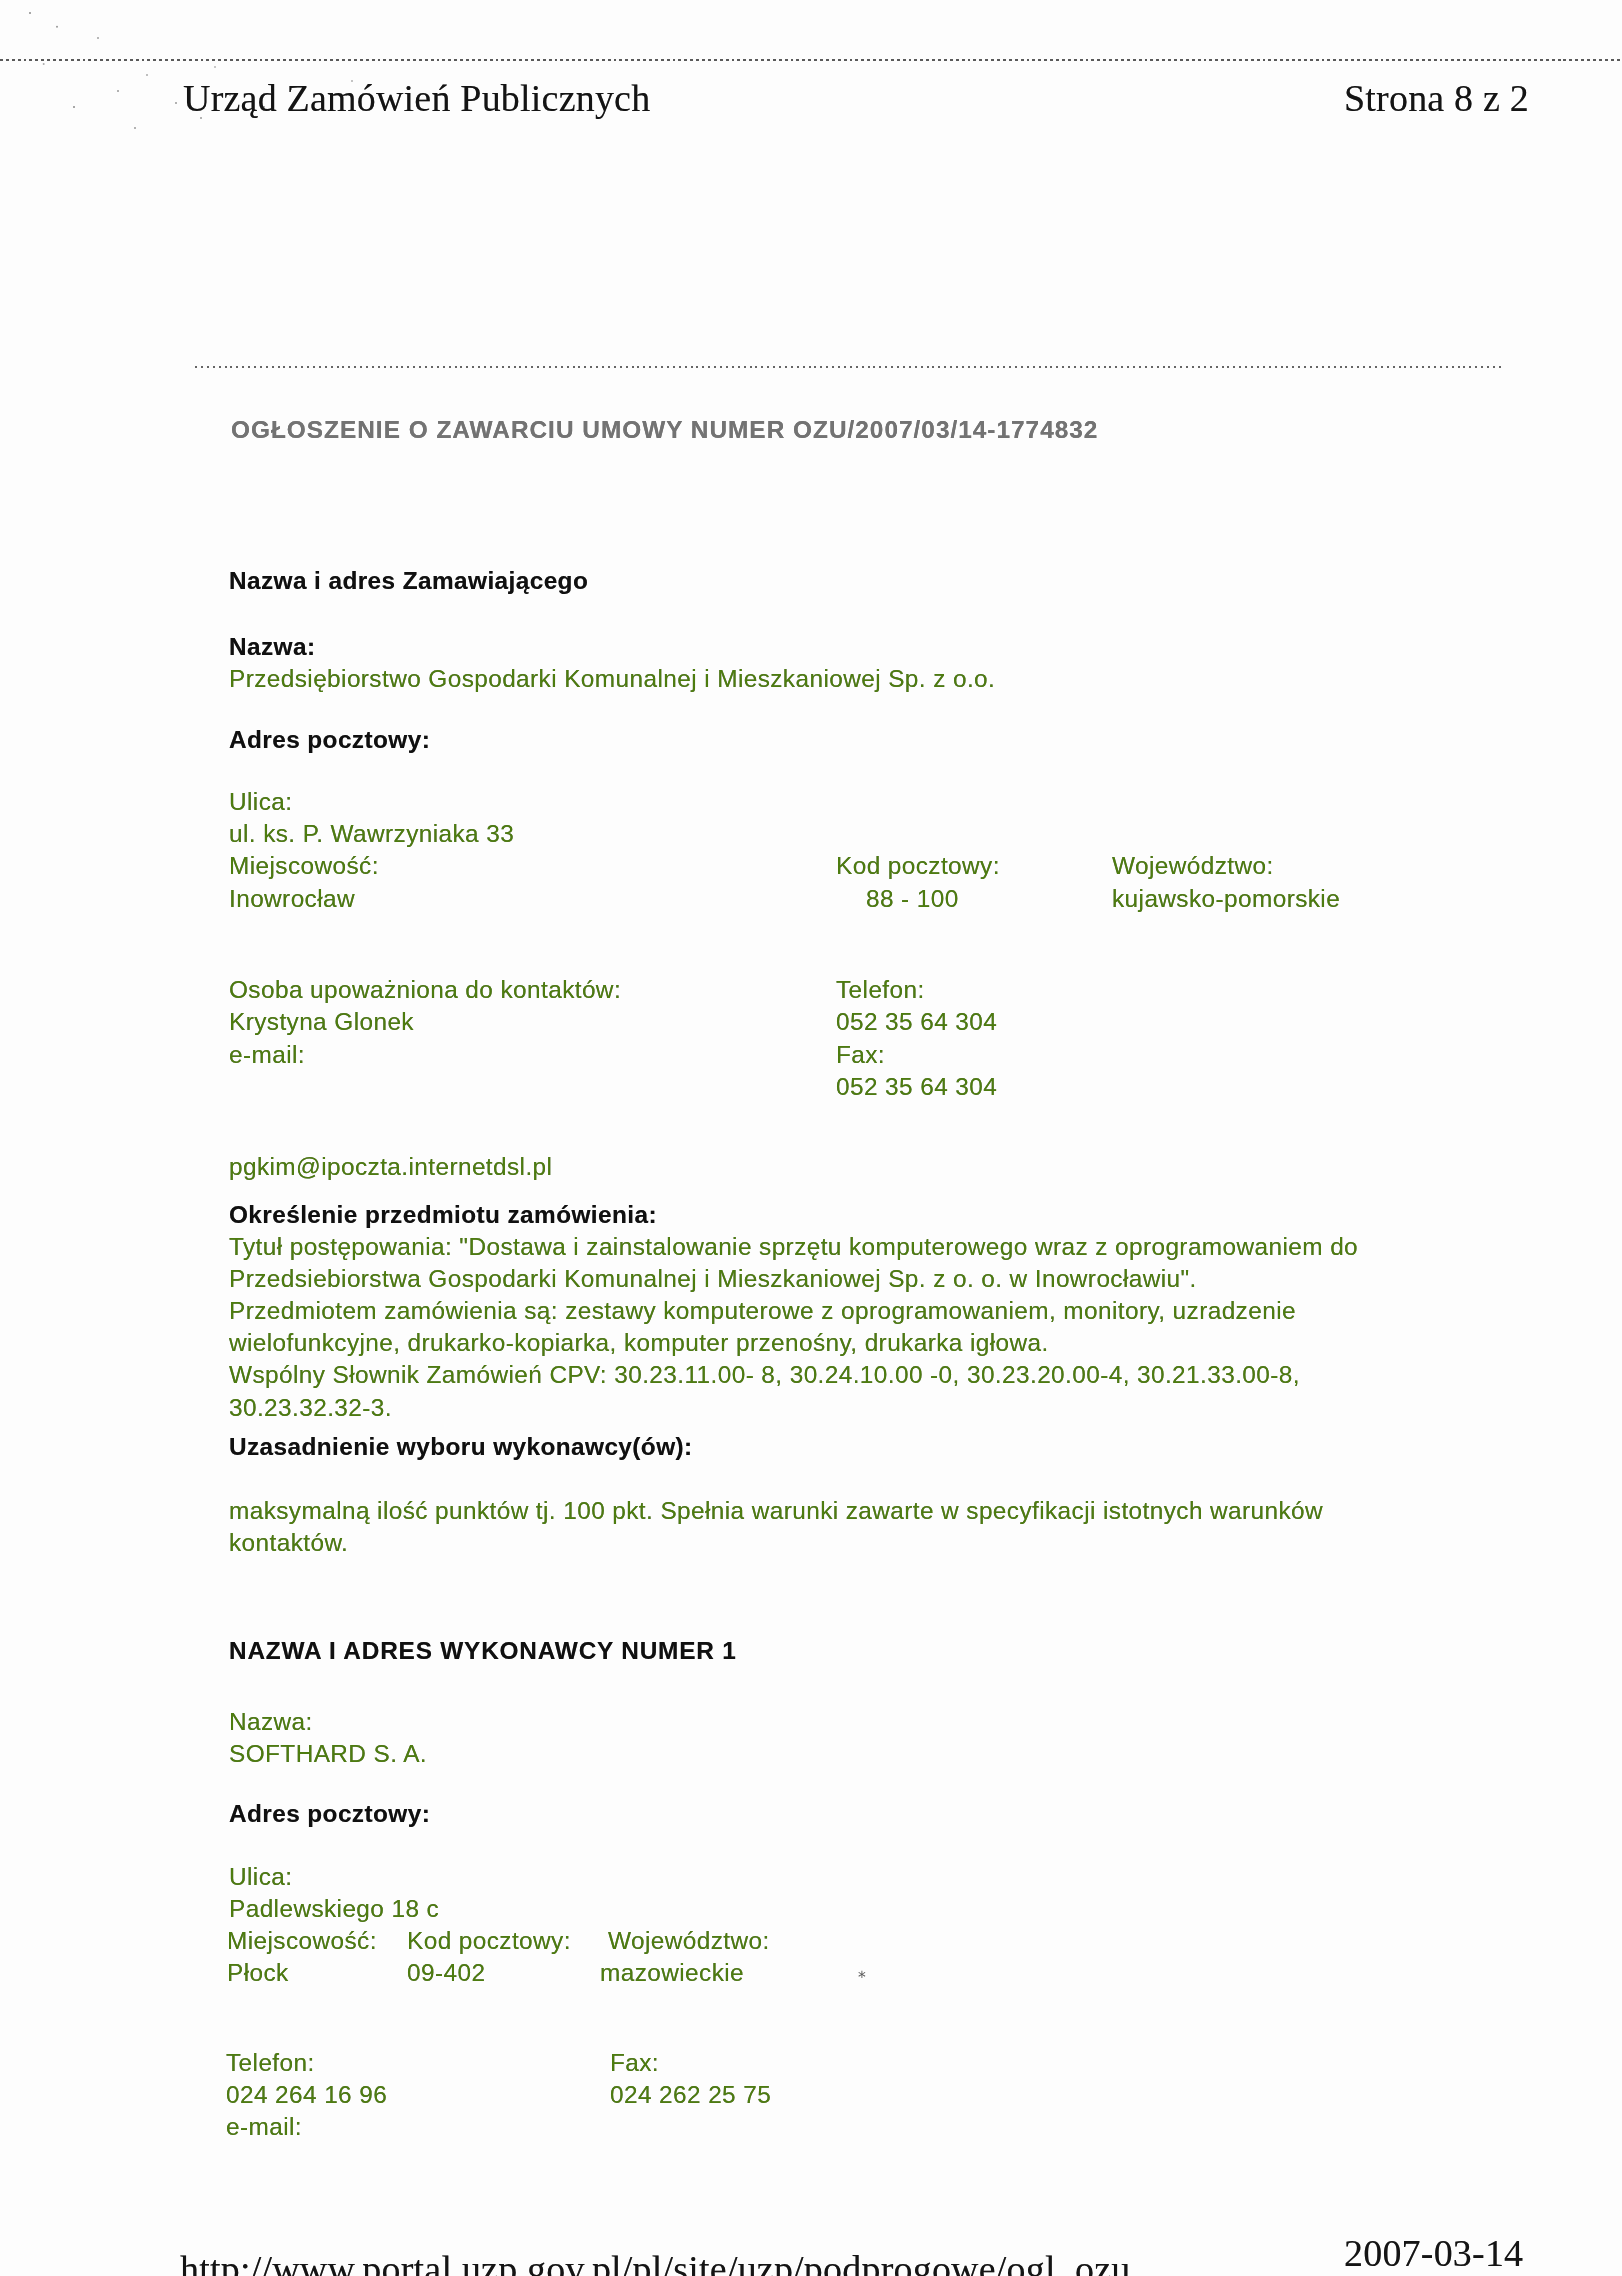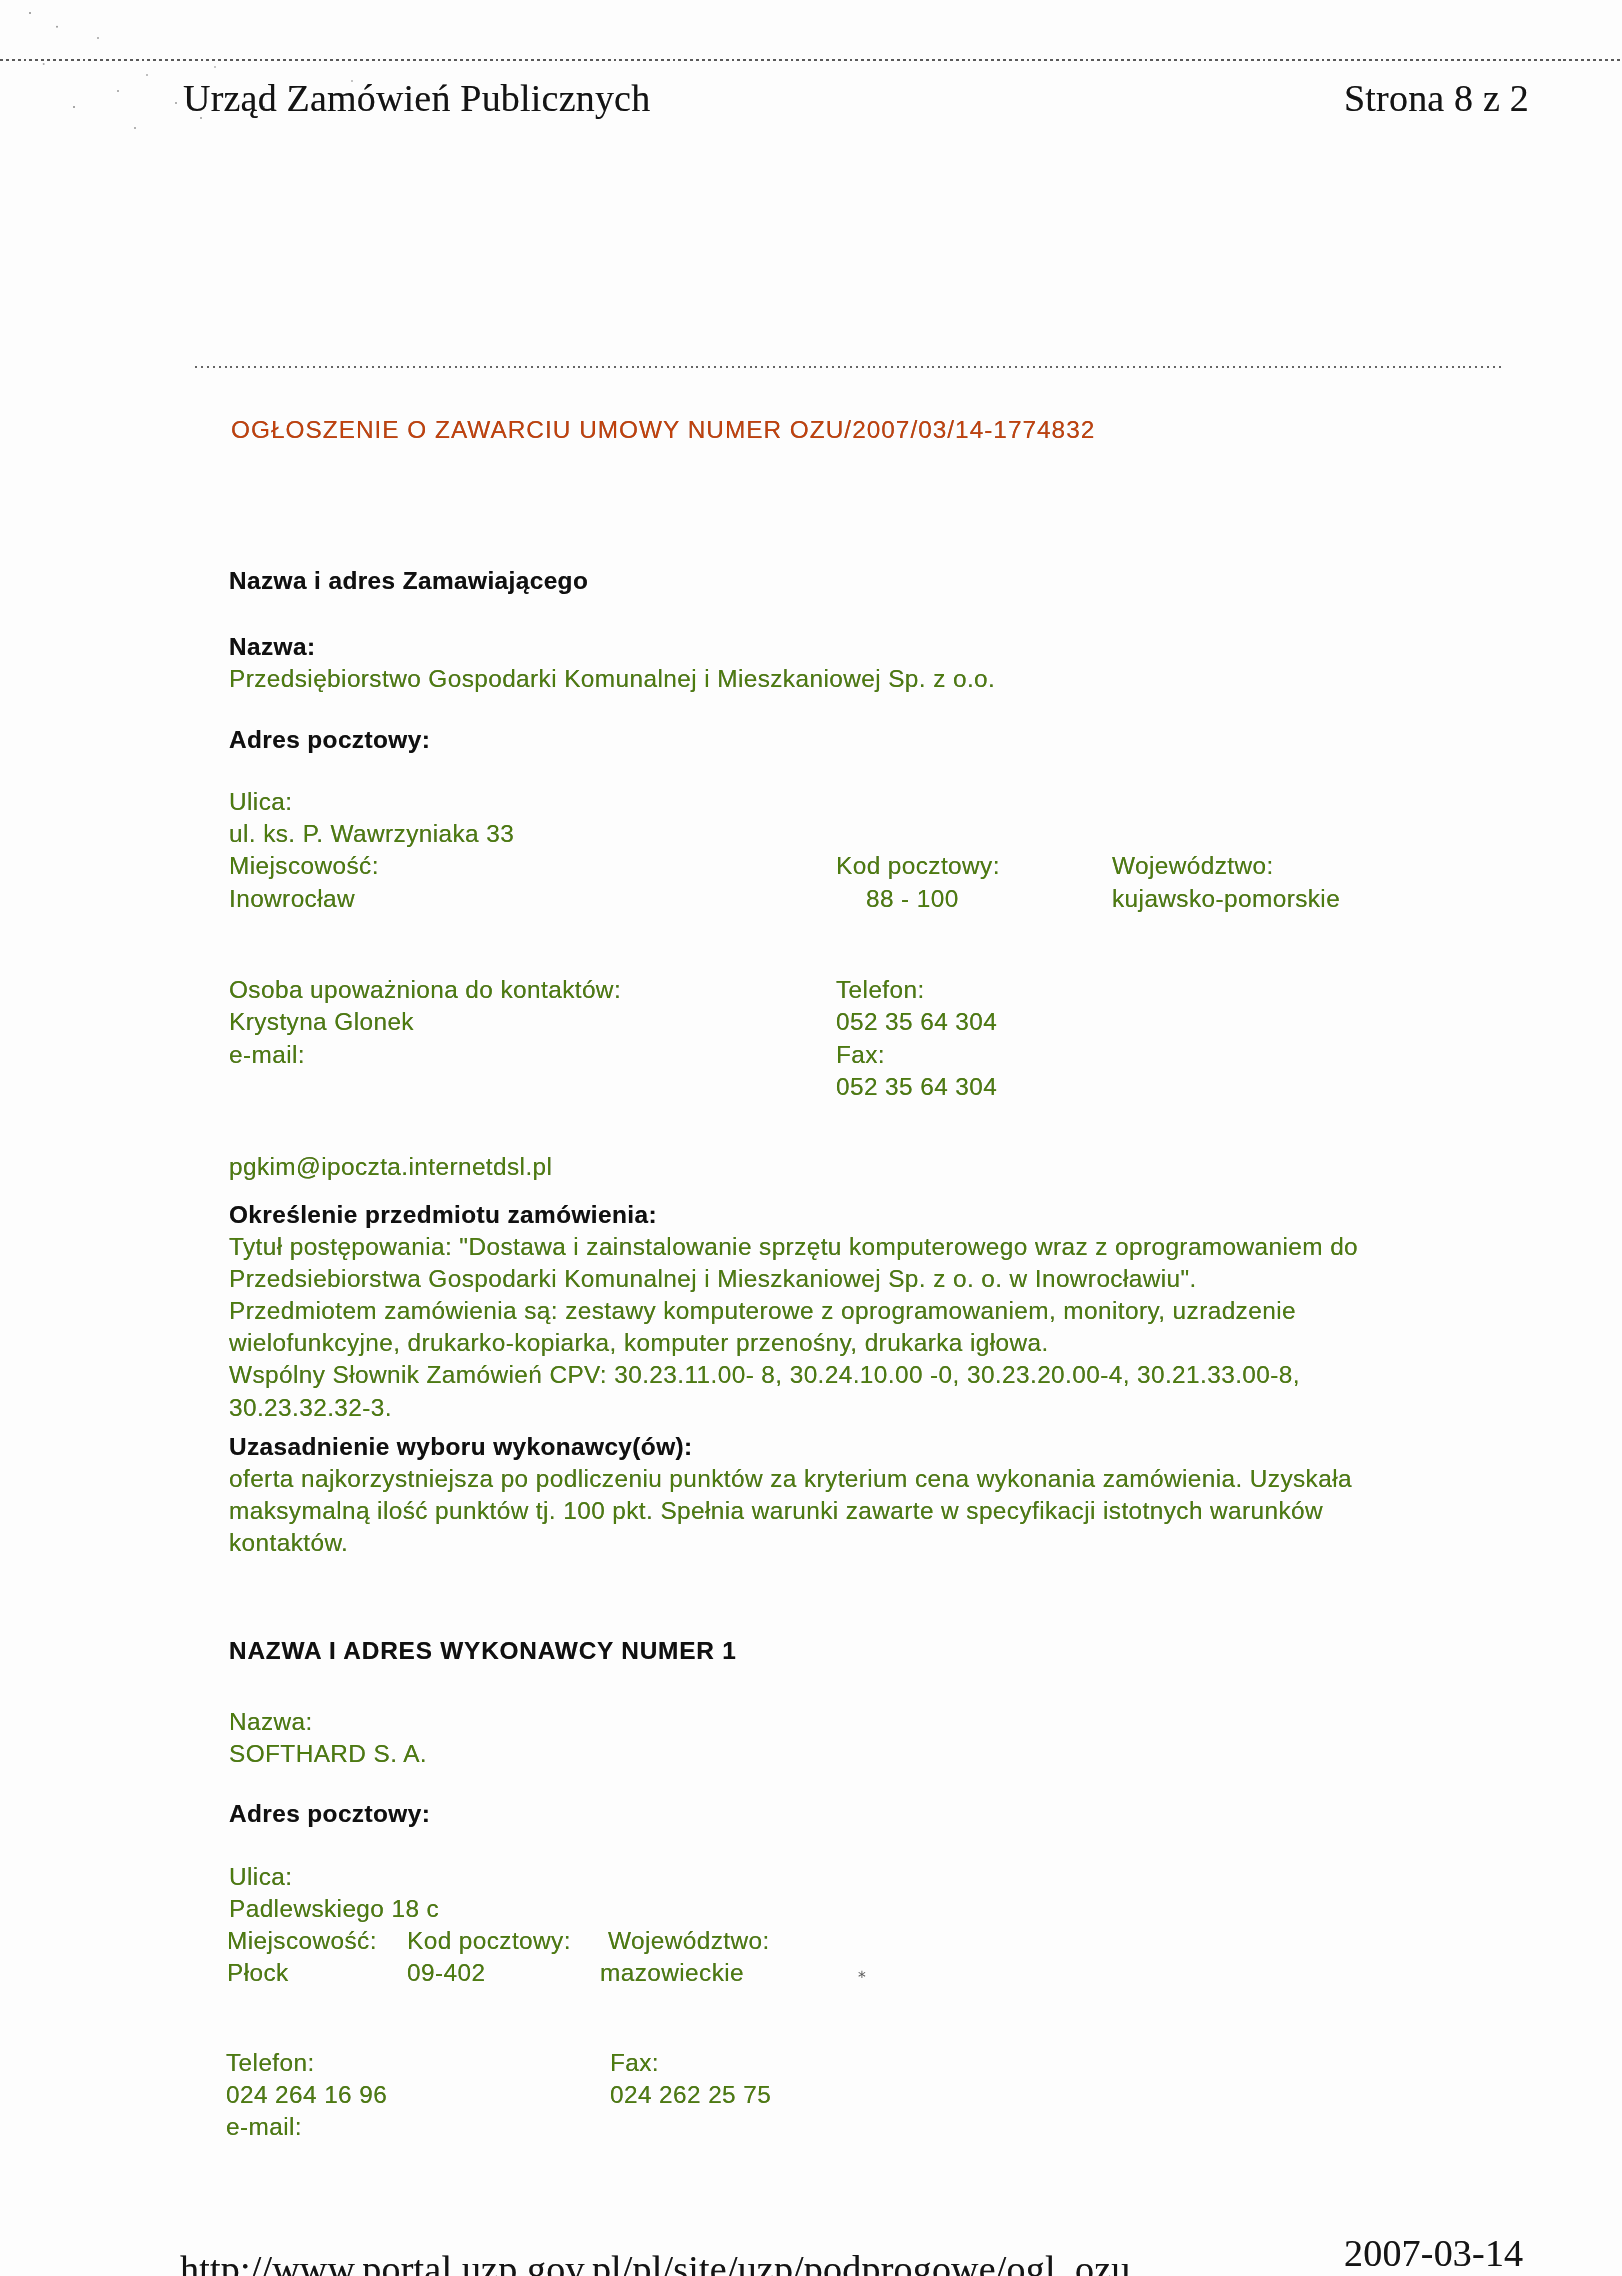--- a/index.html
+++ b/index.html
@@ -12,21 +12,21 @@
   }
   .t{
     position:absolute;
     font-size:24.4px;line-height:29px;
     letter-spacing:0.4px;
     color:#4d7c0f;
     white-space:nowrap;
     text-shadow:0 0 0.6px rgba(20,20,20,0.55);
   }
   .b{font-weight:700;color:#101010;}
-  .title{font-weight:400;letter-spacing:1px;color:#c2410c;}
+  .title{font-weight:700;letter-spacing:1px;color:#737373;}
   .serif{
     font-family:"Liberation Serif","DejaVu Serif",serif;
     font-size:38px;letter-spacing:0.2px;color:#141414;
     text-shadow:0 0 0.5px rgba(20,20,20,0.5);
   }
   .dotline{
     position:absolute;height:2px;
     background:repeating-linear-gradient(90deg,#4a4a4a 0 2px,transparent 2px 5.9px);
     opacity:0.85;
   }
@@ -90,21 +90,20 @@
 
   <div class="t b" style="left:229px;top:1200px;">Określenie przedmiotu zamówienia:</div>
   <div class="t" style="left:229px;top:1232px;">Tytuł postępowania: "Dostawa i zainstalowanie sprzętu komputerowego wraz z oprogramowaniem do</div>
   <div class="t" style="left:229px;top:1264px;">Przedsiebiorstwa Gospodarki Komunalnej i Mieszkaniowej Sp. z o. o. w Inowrocławiu".</div>
   <div class="t" style="left:229px;top:1296px;">Przedmiotem zamówienia są: zestawy komputerowe z oprogramowaniem, monitory, uzradzenie</div>
   <div class="t" style="left:229px;top:1328px;">wielofunkcyjne, drukarko-kopiarka, komputer przenośny, drukarka igłowa.</div>
   <div class="t" style="left:229px;top:1360px;">Wspólny Słownik Zamówień CPV: 30.23.11.00- 8, 30.24.10.00 -0, 30.23.20.00-4, 30.21.33.00-8,</div>
   <div class="t" style="left:229px;top:1393px;">30.23.32.32-3.</div>
 
   <div class="t b" style="left:229px;top:1432px;">Uzasadnienie wyboru wykonawcy(ów):</div>
-  <div class="t" style="left:229px;top:1464px;">oferta najkorzystniejsza po podliczeniu punktów za kryterium cena wykonania zamówienia. Uzyskała</div>
   <div class="t" style="left:229px;top:1496px;">maksymalną ilość punktów tj. 100 pkt. Spełnia warunki zawarte w specyfikacji istotnych warunków</div>
   <div class="t" style="left:229px;top:1528px;">kontaktów.</div>
 
   <div class="t b" style="left:229px;top:1636px;letter-spacing:0.8px;">NAZWA I ADRES WYKONAWCY NUMER 1</div>
 
   <div class="t" style="left:229px;top:1707px;">Nazwa:</div>
   <div class="t" style="left:229px;top:1739px;">SOFTHARD S. A.</div>
 
   <div class="t b" style="left:229px;top:1799px;">Adres pocztowy:</div>
 

